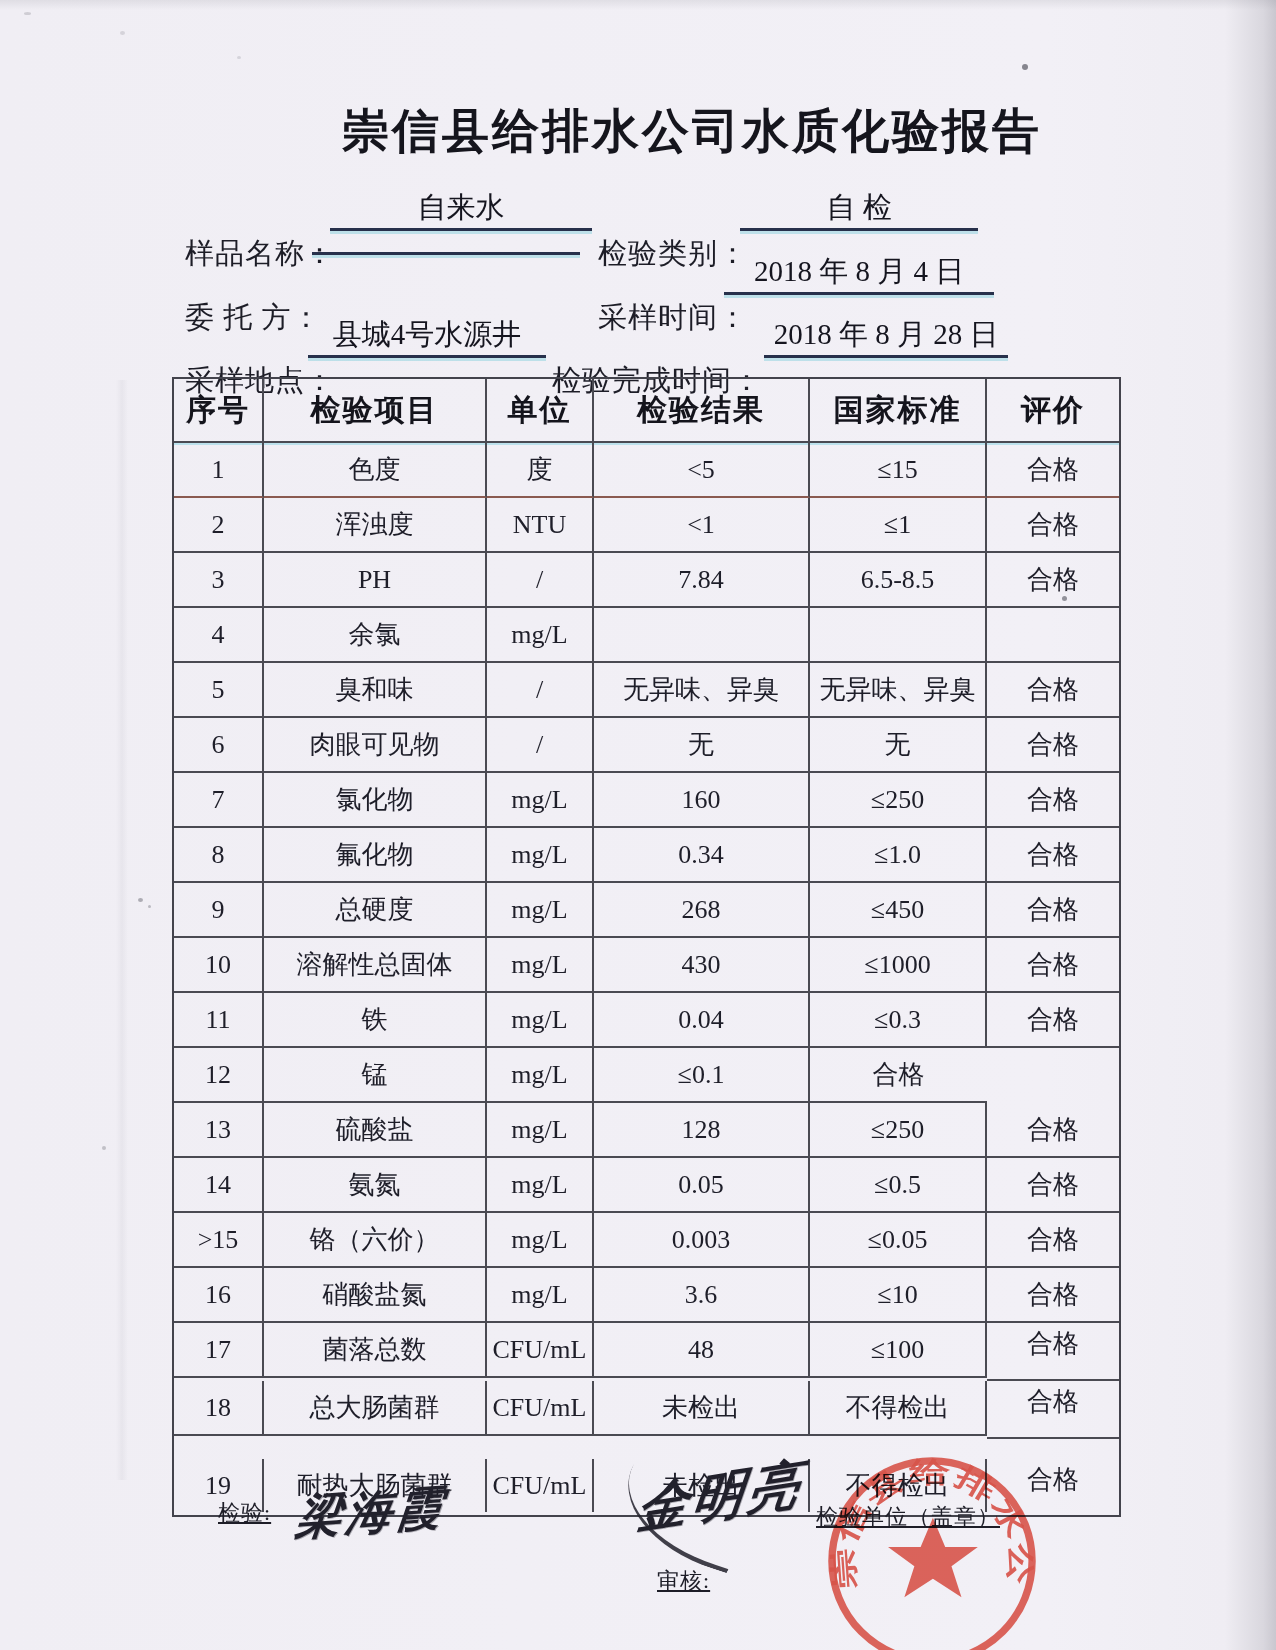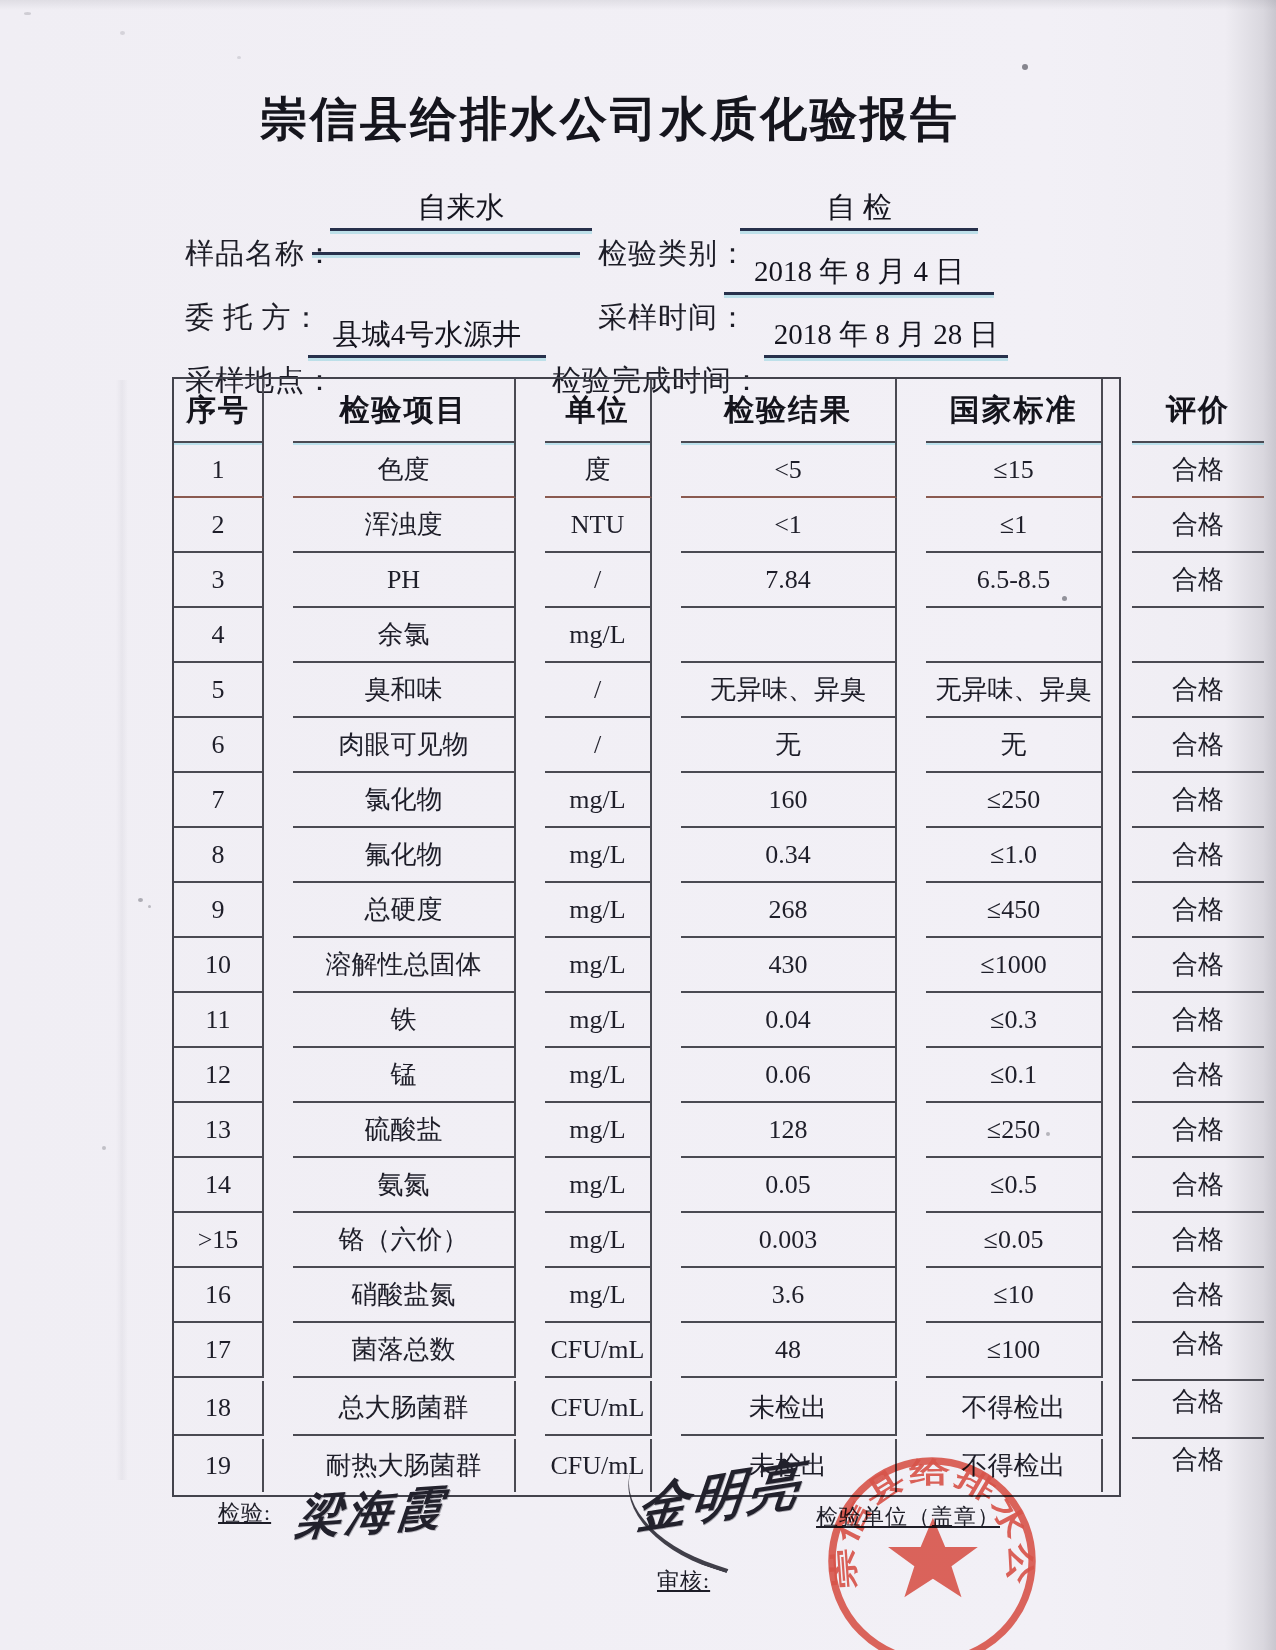--- a/index.html
+++ b/index.html
@@ -14,48 +14,48 @@
     position:relative;width:1276px;height:1650px;
     background:linear-gradient(90deg,#f0eef4 0%,#f2f0f6 82%,#efedf3 96%,#d9d7de 99%,#c9c7cf 100%),#f2f0f5;
     overflow:hidden;
   }
   
   .edge-top{position:absolute;left:0;top:0;width:100%;height:10px;background:linear-gradient(180deg,rgba(120,120,130,.14),rgba(120,120,130,0));}
   .crease{position:absolute;left:116px;top:380px;width:12px;height:1100px;background:linear-gradient(90deg,rgba(60,60,80,0),rgba(60,60,80,.05),rgba(60,60,80,0));}
   .speck{position:absolute;background:#6a6a74;border-radius:50%;opacity:.55;}
 
   .title{
-    position:absolute;left:178px;top:88px;width:864px;
-    text-align:center;font-size:47px;font-weight:bold;letter-spacing:3px;color:#15151d;
+    position:absolute;left:178px;top:100px;width:864px;
+    text-align:right;font-size:47px;font-weight:bold;letter-spacing:3px;color:#15151d;
   }
 
   .field-row{position:absolute;height:40px;font-size:29px;white-space:nowrap;}
   .flabel{position:absolute;top:0;color:#1d1d27;letter-spacing:1px;margin-top:44px;}
   .fvalue{
     position:absolute;top:-2px;text-align:center;
     border-bottom:3px solid #27304b;
     box-shadow:0 3px 0 rgba(70,190,205,.30);
     color:#15151f;
   }
 
   
   #qtable{
     position:absolute;left:172px;top:377px;width:945px;
     border:2px solid #43434c;
     background:transparent;
   }
-  .trow{display:grid;grid-template-columns:90px 223px 107px 216px 177px 132px;gap:29px;}
+  .trow{display:grid;grid-template-columns:90px 223px 107px 216px 177px 132px;}
   .tcell{
     border-right:2px solid #4a4a52;
     border-bottom:2px solid #4a4a52;
     display:flex;align-items:center;justify-content:center;
     font-size:26px;color:#1e1e29;overflow:hidden;
   }
   .tcell:last-child{border-right:none;}
-  .trow:last-child .tcell{border-bottom:none;}
+  .trow:last-child .tcell{border-bottom:none;margin-top:20px;}
   .trow.head .tcell{height:62px;font-size:30px;font-weight:600;letter-spacing:2px;color:#14141c;}
   .trow.body .tcell{height:53px;}
   .trow.fringe1 .tcell{border-bottom-color:#8a5a50;box-shadow:0 2px 0 rgba(90,200,220,.35) inset;}
   .tcell.eval-top{align-items:flex-start;padding-top:3px;}
 
   
   .foot-label{position:absolute;font-size:22px;color:#1d1d27;letter-spacing:1px;text-decoration:underline;}
   .signature{
     position:absolute;font-size:46px;font-weight:bold;font-style:italic;
     color:#22212c;letter-spacing:4px;white-space:nowrap;
@@ -207,21 +207,20 @@
         <div class="tcell">铁</div>
         <div class="tcell">mg/L</div>
         <div class="tcell">0.04</div>
         <div class="tcell">≤0.3</div>
         <div class="tcell">合格</div>
       </div>
       <div class="trow body">
         <div class="tcell">12</div>
         <div class="tcell">锰</div>
         <div class="tcell">mg/L</div>
-        <div class="tcell">0.06</div>
         <div class="tcell">≤0.1</div>
         <div class="tcell">合格</div>
       </div>
       <div class="trow body">
         <div class="tcell">13</div>
         <div class="tcell">硫酸盐</div>
         <div class="tcell">mg/L</div>
         <div class="tcell">128</div>
         <div class="tcell">≤250</div>
         <div class="tcell">合格</div>

